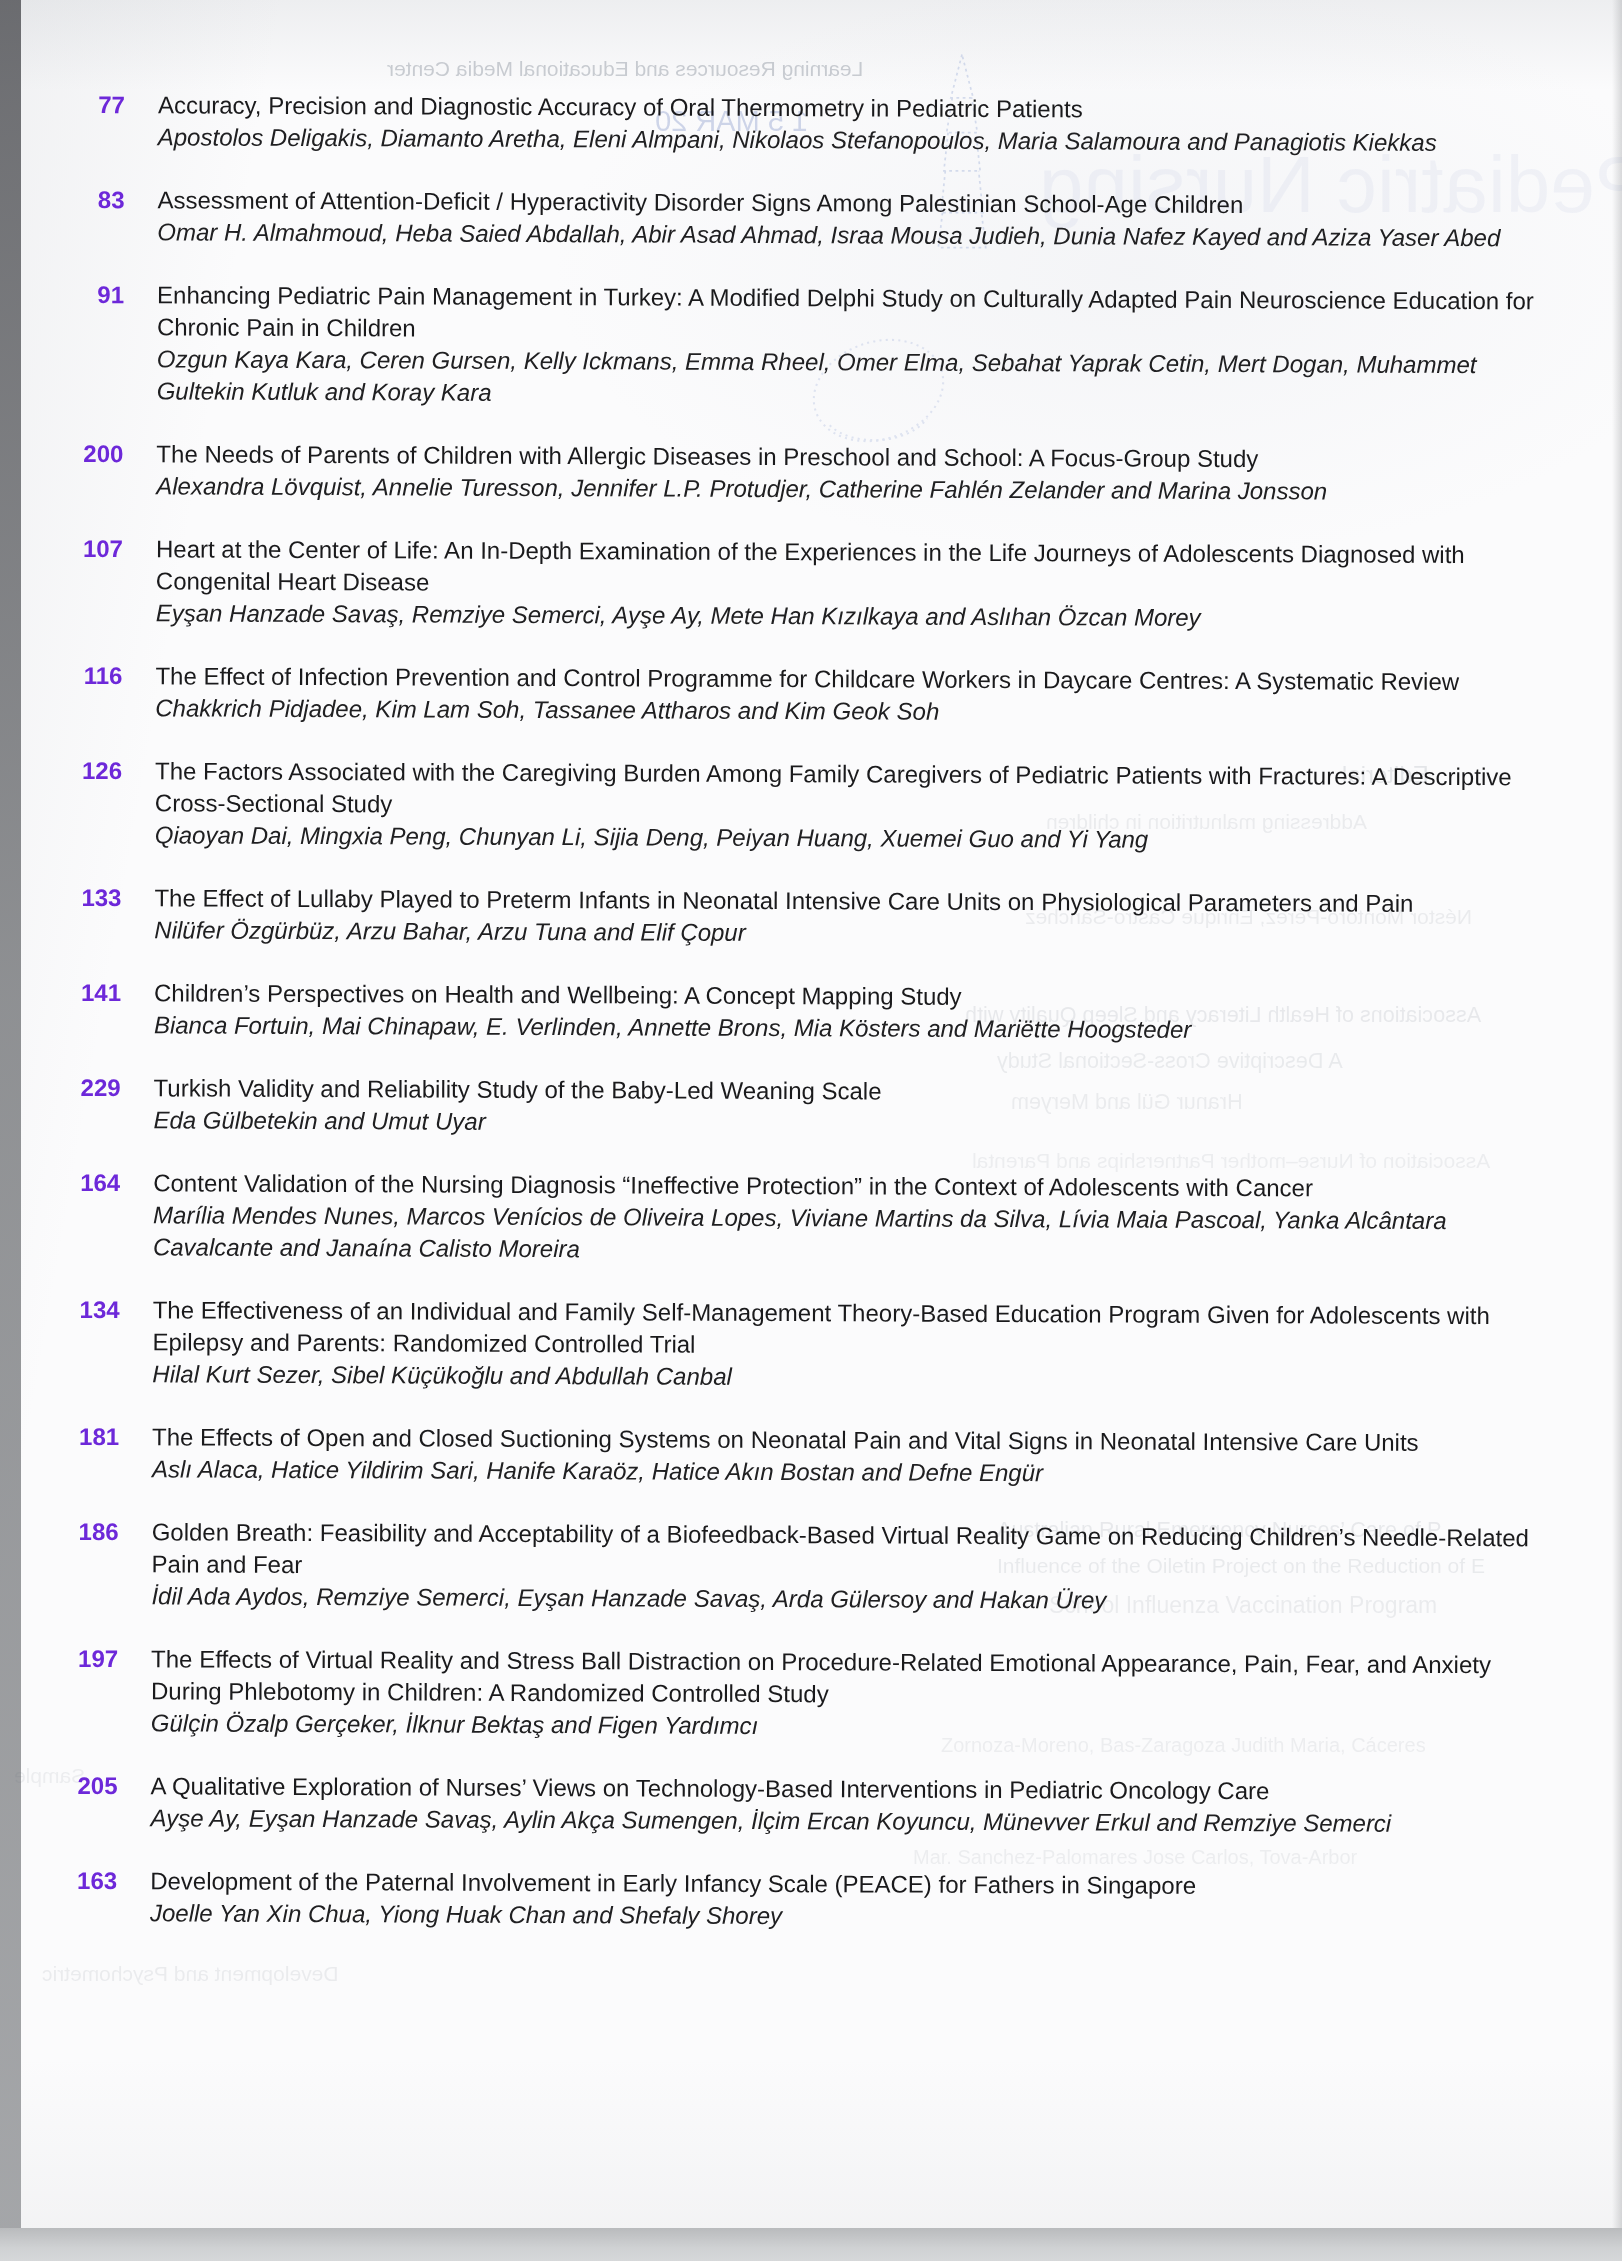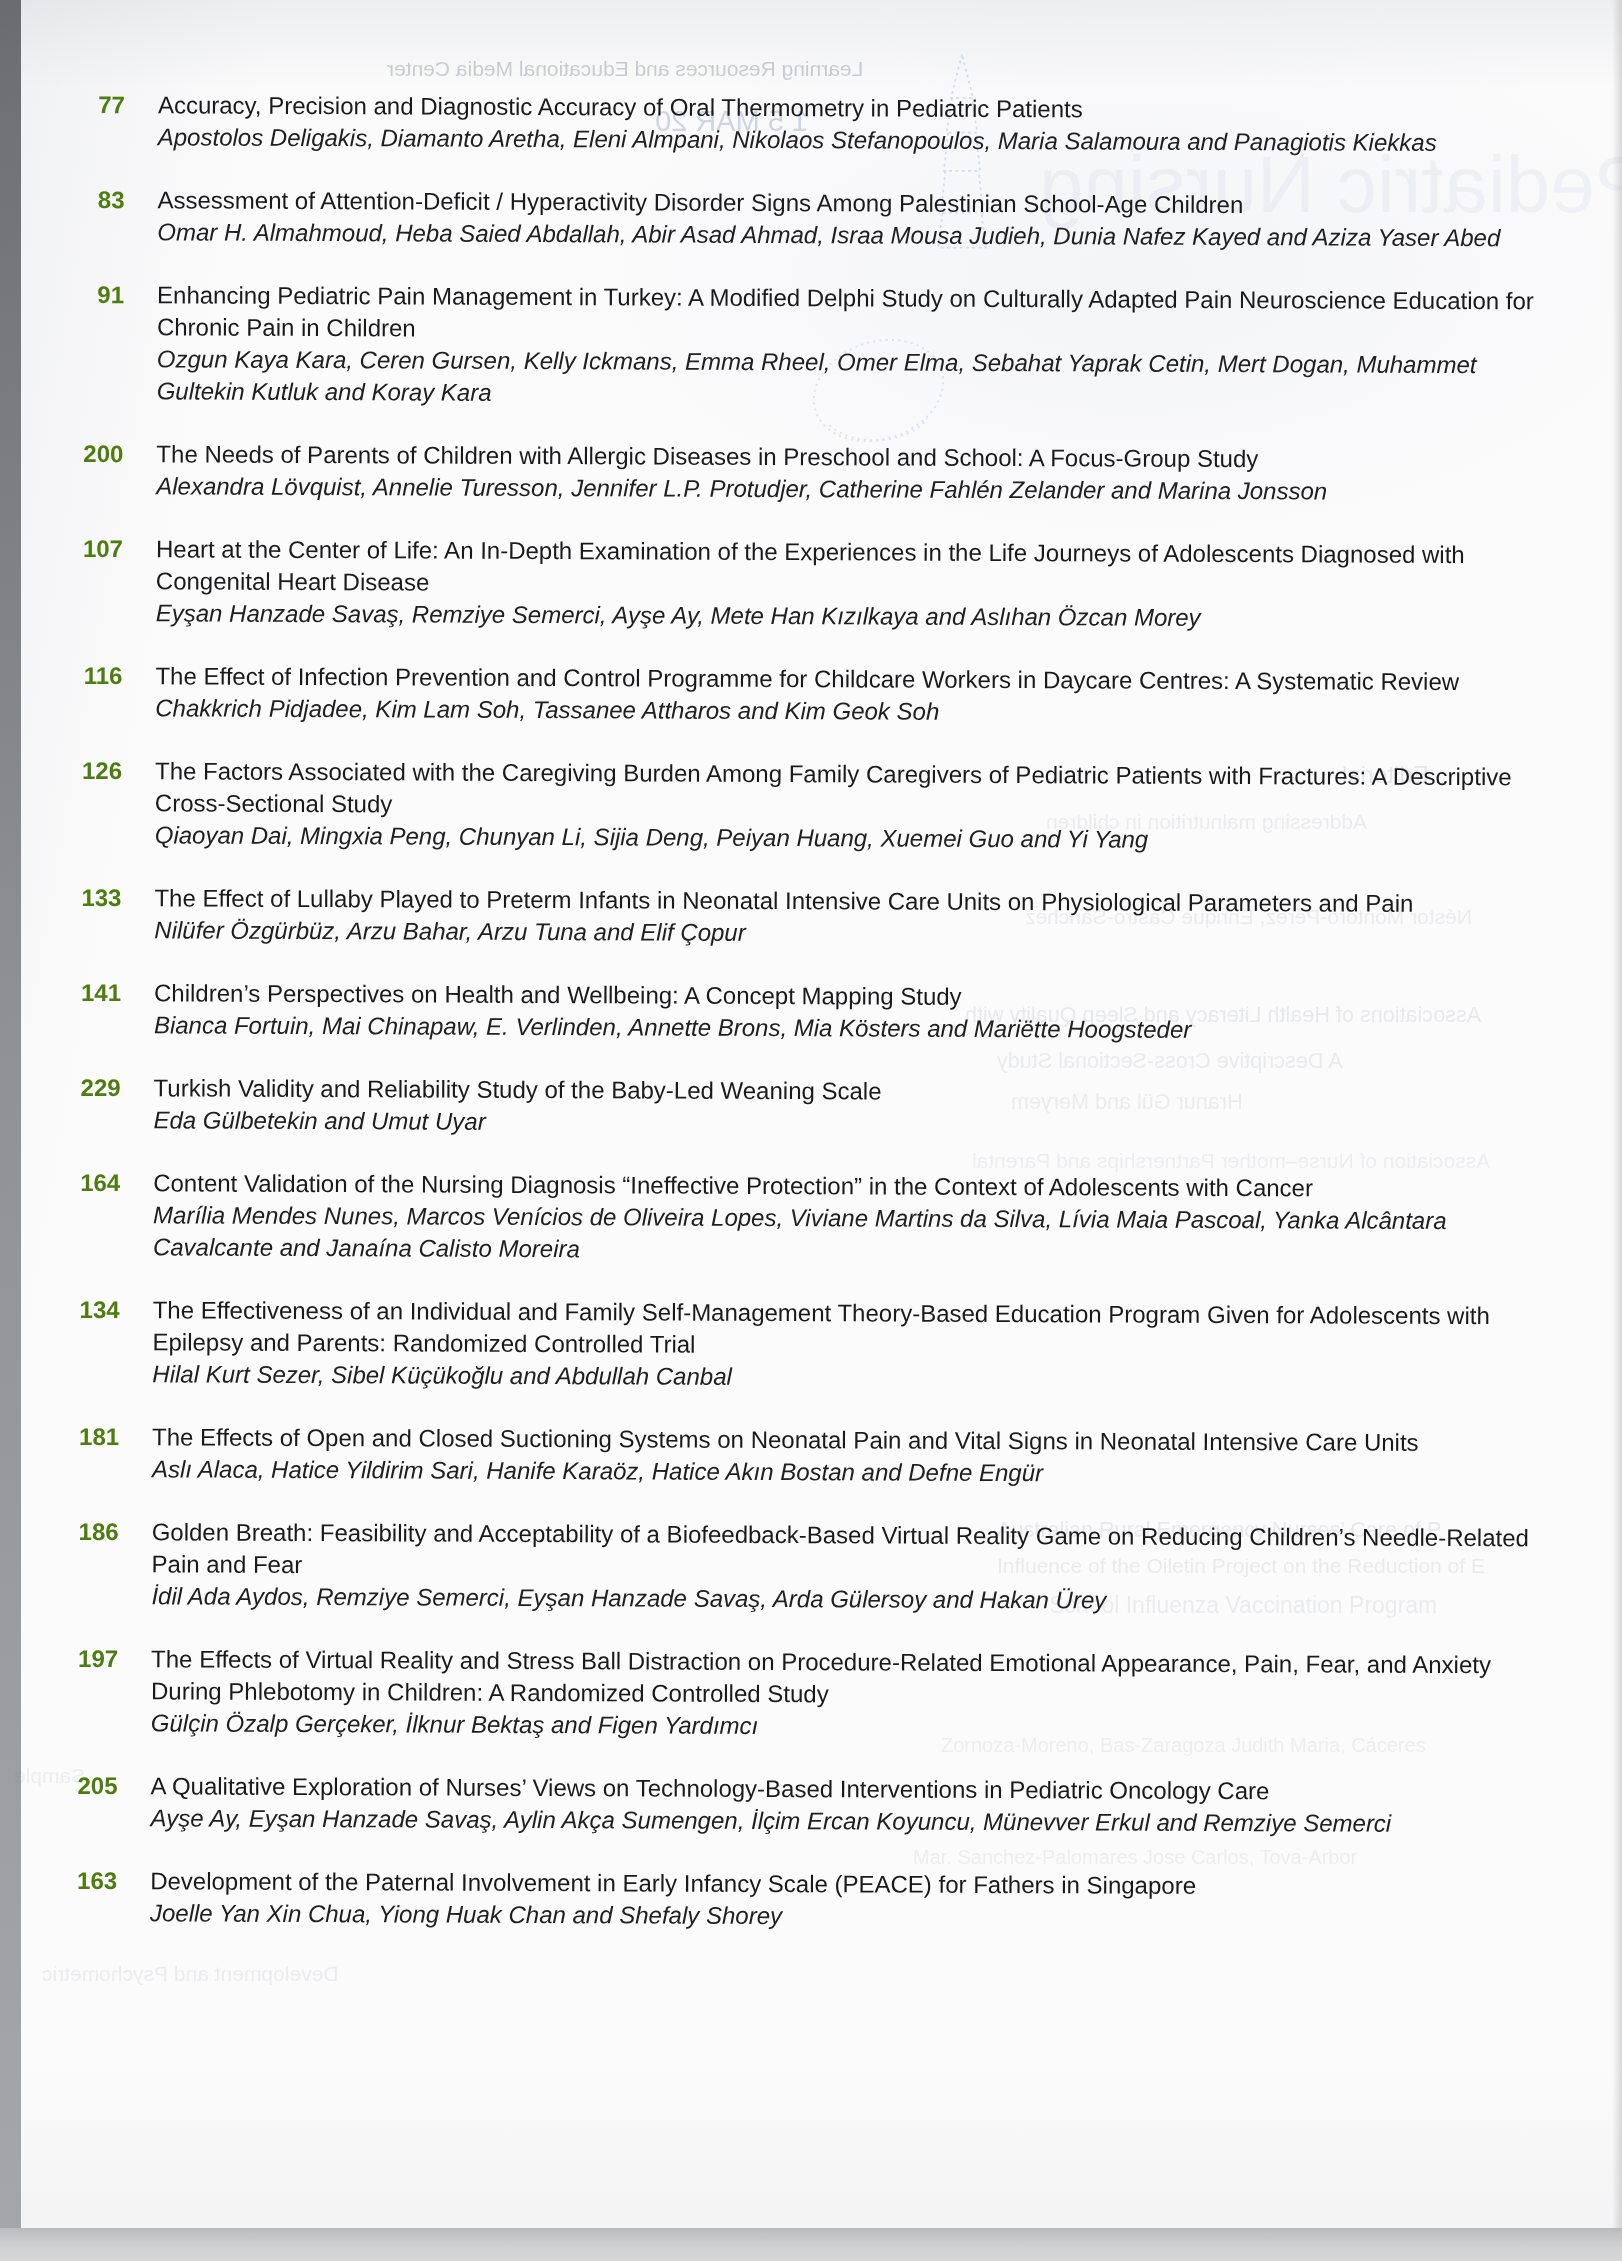--- a/index.html
+++ b/index.html
@@ -38,21 +38,21 @@
     transform:rotate(0.25deg);transform-origin:top left;
   }
   .entry{
     display:flex;gap:33px;
     margin-bottom:31px;
     font-size:24px;line-height:32px;
   }
   .entry .num{
     min-width:43px;text-align:right;
     font-weight:700;flex:0 0 auto;
-    color:#4d7c0f;
+    color:#6d28d9;
   }
   .entry .txt{flex:1 1 auto;}
   .entry .title{color:#1a1a1c;}
   .entry .authors{font-style:italic;color:#202022;}
   
   .bleed{
     position:absolute;white-space:nowrap;
     font-size:21px;color:#5b6675;pointer-events:none;
     font-family:"Liberation Sans","DejaVu Sans",sans-serif;
   }

